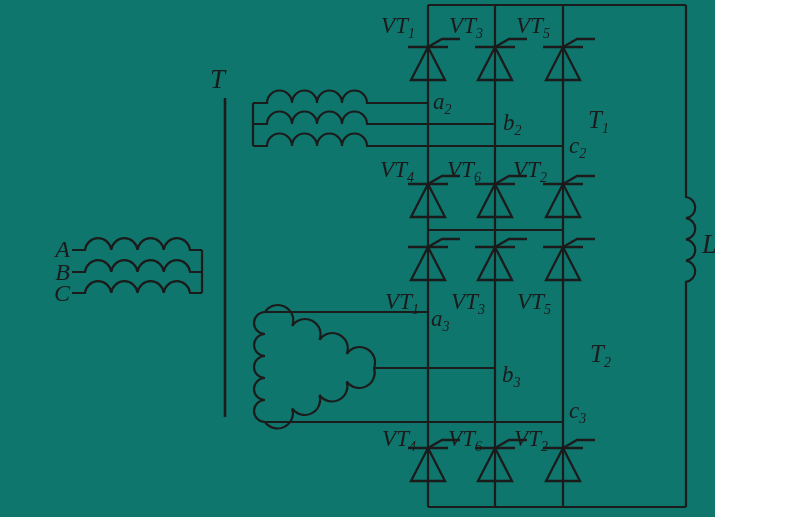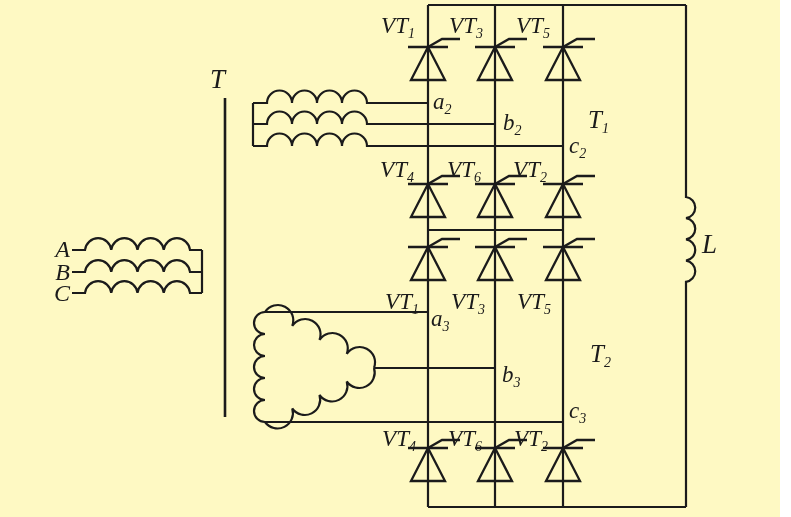--- a/index.html
+++ b/index.html
@@ -1,16 +1,16 @@
 <!DOCTYPE html>
 <html><head>
 <meta charset="utf-8">
 <style>
   html,body{margin:0;padding:0;background:#ffffff;}
-  .stage{position:relative;width:780px;height:517px;background:#fef9c3;overflow:hidden;
+  .stage{position:relative;width:715px;height:517px;background:#0f766e;overflow:hidden;
          font-family:"Liberation Serif", serif;}
   svg{display:block;}
   .lbl{font-family:"Liberation Serif", serif;font-style:italic;fill:#1b1b1b;}
   .sub{font-size:14px;}
 </style>
 </head>
 <body>
 
 <div class="stage">
 <svg width="791" height="517" viewBox="0 0 791 517">

